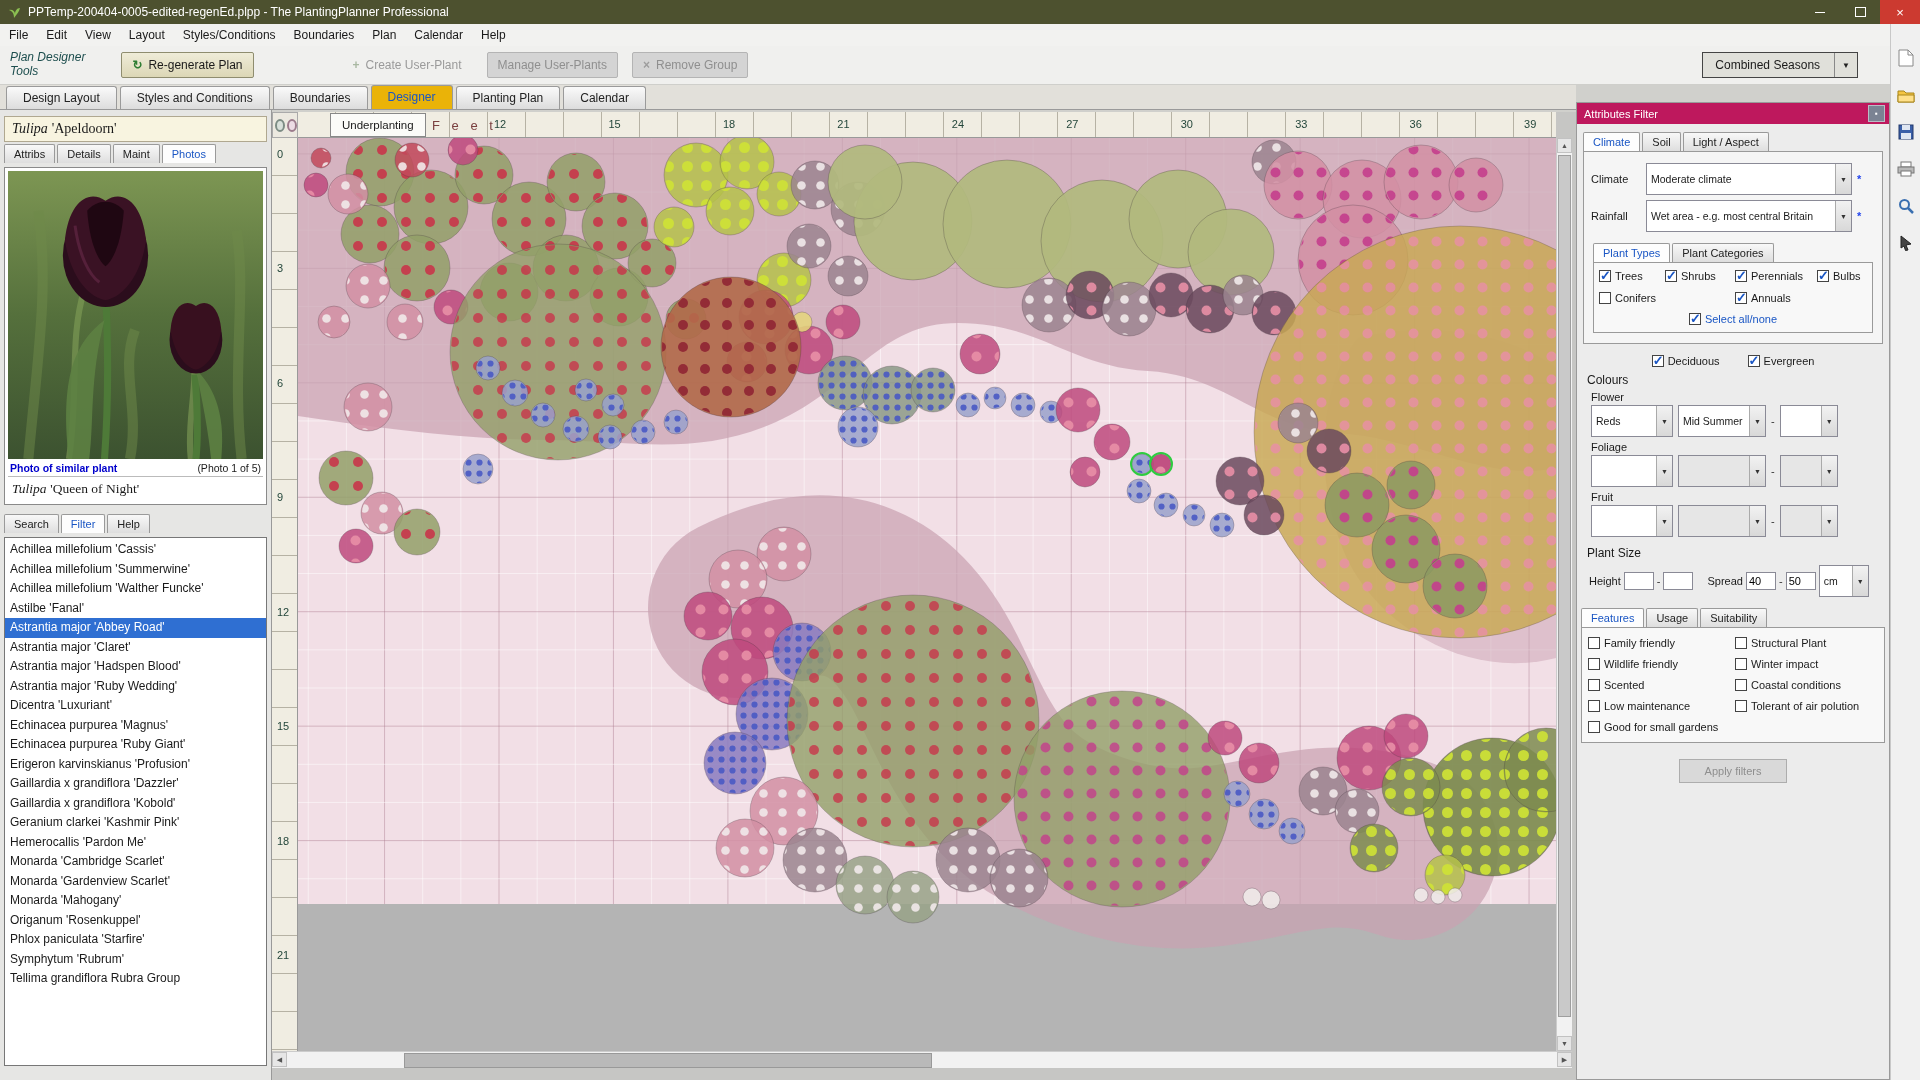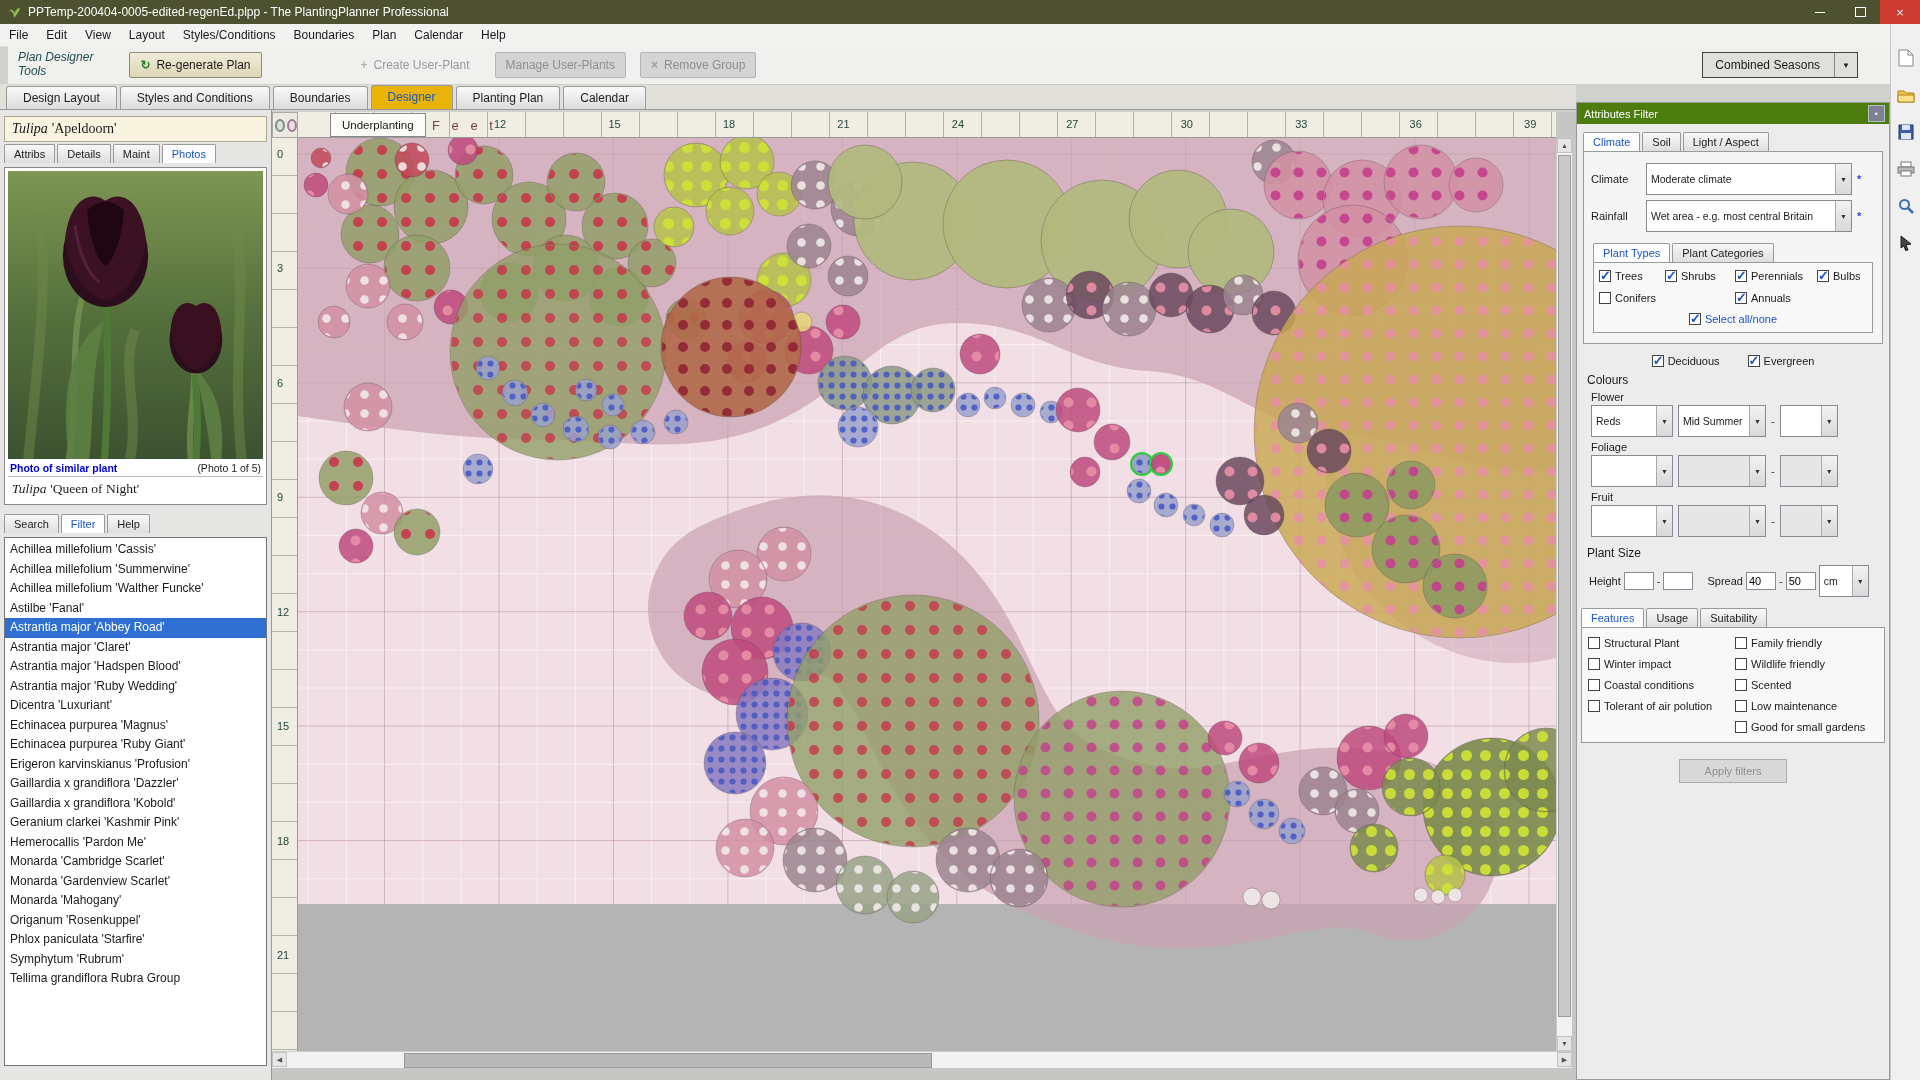--- a/index.html
+++ b/index.html
@@ -14,21 +14,21 @@
   .winbtns{margin-left:auto;display:flex;height:100%}
   .wbtn{width:40px;display:flex;align-items:center;justify-content:center;color:#fff;font-size:13px}
   .min-glyph{width:10px;height:1px;background:#fff;display:inline-block}
   .max-glyph{width:9px;height:8px;border:1px solid #fff;display:inline-block}
   .wbtn.close{background:#cc3a30}
 
   
   .menubar{position:absolute;top:24px;left:0;right:30px;height:22px;background:#f2f2f0;display:flex;
            align-items:center;border-bottom:1px solid #ddd;z-index:20}
   .menu-item{padding:2px 9px}
-  .toolbar{position:absolute;top:46px;left:8px;right:30px;height:38px;background:#f0f0ee;display:flex;
+  .toolbar{position:absolute;top:46px;left:0;right:30px;height:38px;background:#f0f0ee;display:flex;
            align-items:center;border-bottom:1px solid #cfcfcb;z-index:20}
   .tools-label{font-style:italic;color:#1d4e4e;line-height:1.15;margin:0 22px 0 10px;white-space:nowrap}
   .tb-btn{height:26px;display:inline-flex;align-items:center;gap:6px;font-size:12px;padding:0 10px;
           margin-right:14px;border:1px solid transparent;background:transparent;font-family:inherit}
   .tb-btn.primary{background:linear-gradient(#efecd8,#dcd7b6);border:1px solid #8f8d6f;border-radius:2px;
           color:#1a1a1a;margin-left:14px;margin-right:88px}
   .tb-btn.flat{color:#9a9a9a}
   .tb-btn.raised{background:#d4d4d4;border:1px solid #b4b4b4;color:#8f8f8f;border-radius:2px}
   .ic{font-weight:bold}
   .ic.regen{color:#2e7d32}
@@ -93,21 +93,21 @@
   .sarrow{width:15px;height:15px;display:flex;align-items:center;justify-content:center;font-size:7px;color:#555;
           background:#e6e6e6;border:1px solid #c2c2c2;box-sizing:border-box}
   .vscroll .sarrow{width:100%}
   .vscroll{display:flex;flex-direction:column;justify-content:space-between}
   .vthumb{position:absolute;top:17px;left:1px;right:1px;height:860px;background:#c9c9c9;border:1px solid #9e9e9e}
   .hthumb{position:absolute;left:132px;top:1px;height:13px;width:526px;background:#b9b9b9;border:1px solid #999}
 
   
   .right-panel{position:absolute;left:1576px;top:102px;width:314px;bottom:0;background:#ececec;
                border:1px solid #9a9a9a;box-sizing:border-box;font-size:11px}
-  .rp-title{height:21px;background:#4d7c0f;color:#fff;display:flex;align-items:center;padding:0 4px 0 7px;font-size:11px}
+  .rp-title{height:21px;background:#be185d;color:#fff;display:flex;align-items:center;padding:0 4px 0 7px;font-size:11px}
   .pinbox{margin-left:auto;width:15px;height:15px;border:1px solid #b8bdc6;background:#7b8393;display:flex;
           align-items:center;justify-content:center;font-size:8px;color:#fff}
   .rp-tabs{margin:8px 6px 0}
   .rp-page{border:1px solid #9a9a9a;margin:0 6px;background:#f5f5f5;padding:8px 5px 10px}
   .frow{display:flex;align-items:center;margin:3px 2px 5px;gap:5px}
   .flabel{width:50px}
   .dd{border:1px solid #8a8a96;background:#fff;height:32px;display:inline-flex;align-items:center;
       padding-left:4px;box-sizing:border-box}
   .ddv{white-space:nowrap;overflow:hidden;flex:1;font-size:10.5px}
   .arr{width:15px;align-self:stretch;background:linear-gradient(#f2f2f2,#d8d8d8);border-left:1px solid #aaa;
@@ -1095,58 +1095,58 @@
           <span class="arr">▼</span>
         </span>
     </div>
   </div>
   <div class="stabs inner" id="feature-tabs">
       <div class="stab active">Features</div>
       <div class="stab">Usage</div>
       <div class="stab">Suitability</div>
     </div>
   <div class="sub-page features">
+    <div class="fcol" id="feat-left">
+        <span class="cbwrap">
+          <span class="cb"></span>
+          <span class="cblab">Family friendly</span>
+        </span>
+        <span class="cbwrap">
+          <span class="cb"></span>
+          <span class="cblab">Wildlife friendly</span>
+        </span>
+        <span class="cbwrap">
+          <span class="cb"></span>
+          <span class="cblab">Scented</span>
+        </span>
+        <span class="cbwrap">
+          <span class="cb"></span>
+          <span class="cblab">Low maintenance</span>
+        </span>
+        <span class="cbwrap">
+          <span class="cb"></span>
+          <span class="cblab">Good for small gardens</span>
+        </span>
+      </div>
     <div class="fcol" id="feat-right">
         <span class="cbwrap">
           <span class="cb"></span>
           <span class="cblab">Structural Plant</span>
         </span>
         <span class="cbwrap">
           <span class="cb"></span>
           <span class="cblab">Winter impact</span>
         </span>
         <span class="cbwrap">
           <span class="cb"></span>
           <span class="cblab">Coastal conditions</span>
         </span>
         <span class="cbwrap">
           <span class="cb"></span>
           <span class="cblab">Tolerant of air polution</span>
-        </span>
-      </div>
-    <div class="fcol" id="feat-left">
-        <span class="cbwrap">
-          <span class="cb"></span>
-          <span class="cblab">Family friendly</span>
-        </span>
-        <span class="cbwrap">
-          <span class="cb"></span>
-          <span class="cblab">Wildlife friendly</span>
-        </span>
-        <span class="cbwrap">
-          <span class="cb"></span>
-          <span class="cblab">Scented</span>
-        </span>
-        <span class="cbwrap">
-          <span class="cb"></span>
-          <span class="cblab">Low maintenance</span>
-        </span>
-        <span class="cbwrap">
-          <span class="cb"></span>
-          <span class="cblab">Good for small gardens</span>
         </span>
       </div>
   </div>
   <button class="apply" disabled="">Apply filters</button>
 </div>
 
 <div class="right-strip">
   <span class="strip-icon">
     <svg width="16" height="18" viewBox="0 0 16 18">
         <path d="M1,1 H10 L15,6 V17 H1 Z" fill="#fff" stroke="#888"></path>

